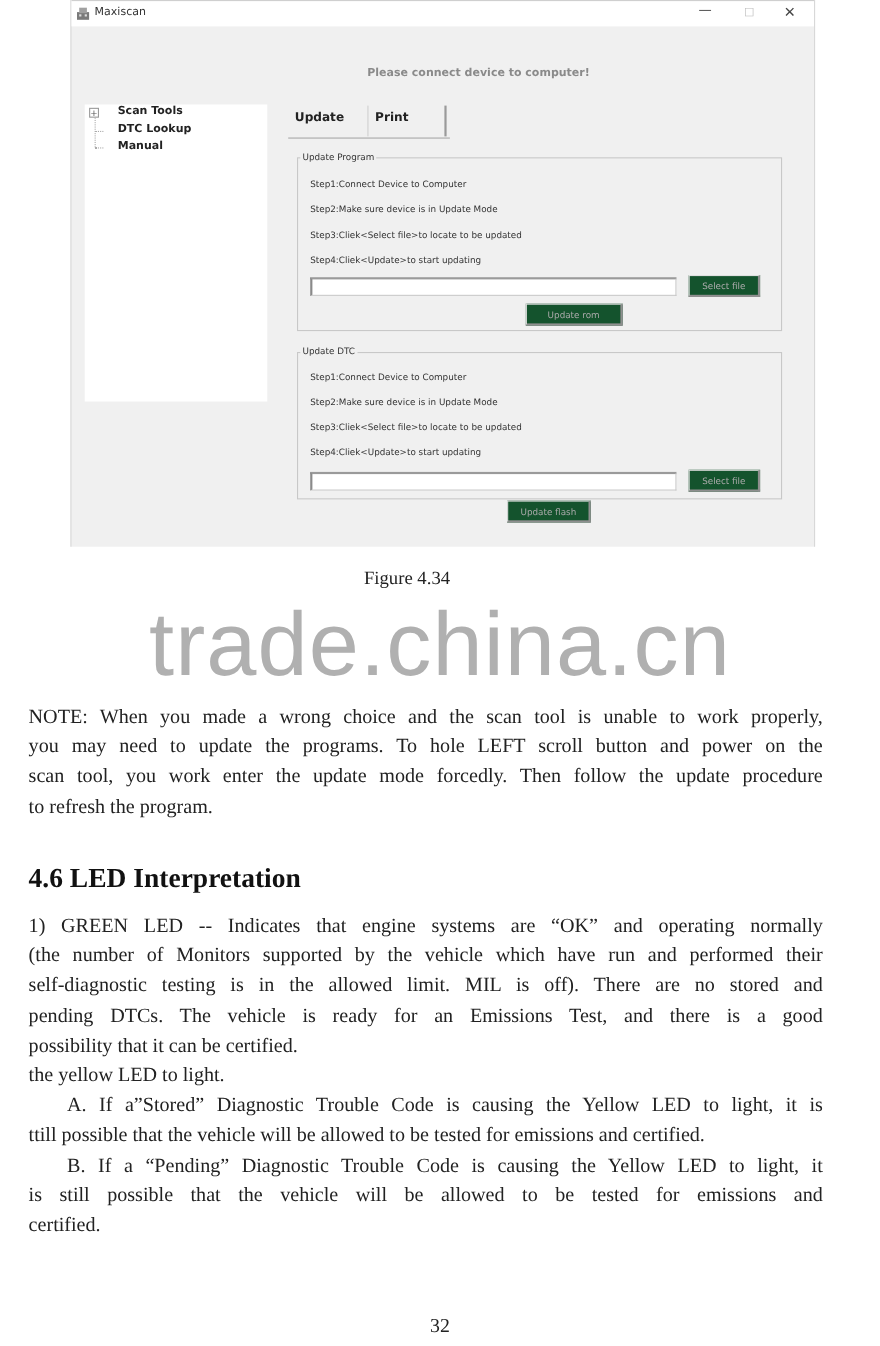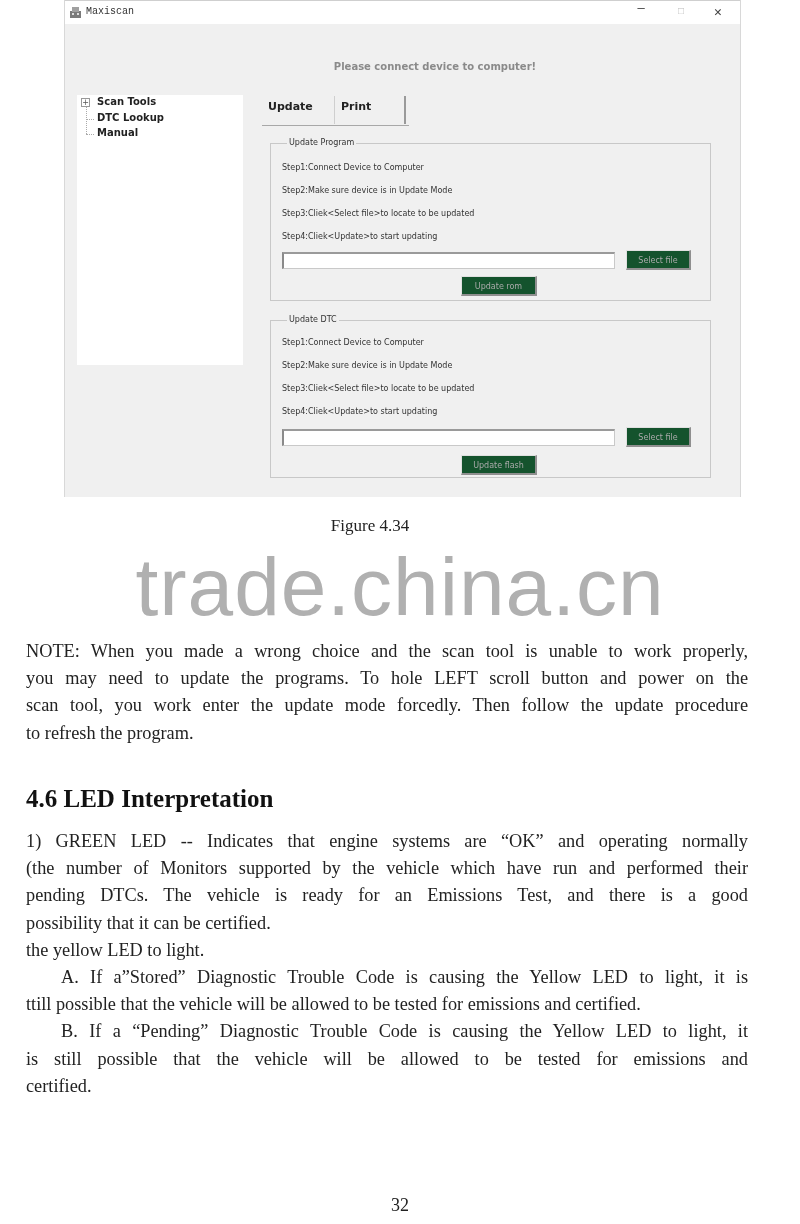--- a/index.html
+++ b/index.html
@@ -9,37 +9,36 @@
     }
     
     .win {
       position: absolute; left: 64px; top: 0; width: 675px; height: 497px;
       background: #f0f0f0; border-left: 1px solid #d8d8d8; border-right: 1px solid #d8d8d8;
       font-family: "DejaVu Sans", sans-serif;
     }
     .titlebar {
       position: absolute; left: 0; top: 0; width: 100%; height: 23px; background: #ffffff;
       border-top: 1px solid #cfcfcf;
-      font-family: Liberation Mono, monospace;
     }
     .app-icon { position: absolute; left: 4px; top: 5px; width: 13px; height: 13px; }
     .app-title { position: absolute; left: 21px; top: 5px; font-size: 10px; color: #333; }
     .win-ctrl { position: absolute; top: 3px; font-size: 12px; color: #444; width: 20px; text-align: center; }
     .win-min { left: 566px; top: 1px; }
     .win-max { left: 606px; color: #bbb; font-size: 10px; top: 5px; }
     .win-close { left: 643px; font-size: 13px; top: 3px; }
     .status-msg {
       position: absolute; left: 0; width: 740px; top: 61px; text-align: center;
       font-size: 10px; font-weight: bold; color: #8a8a8a;
     }
     .tree {
       position: absolute; left: 12px; top: 95px; width: 166px; height: 270px; background: #ffffff;
     }
     .tree-item {
-      position: absolute; left: 20px; font-size: 10px; font-weight: bold; color: #222; line-height: 12px;
+      position: absolute; left: 30px; font-size: 10px; font-weight: bold; color: #222; line-height: 12px;
     }
     .tree-expander {
       position: absolute; left: 4px; top: 3px; width: 7px; height: 7px; border: 1px solid #999;
       font-size: 8px; line-height: 7px; text-align: center; color: #555; background: #fff;
     }
     .tree-line-v { position: absolute; left: 9px; top: 12px; width: 0; height: 27px; border-left: 1px dotted #aaa; }
     .tree-line-h { position: absolute; left: 9px; width: 8px; height: 0; border-top: 1px dotted #aaa; }
 
     .tabs { position: absolute; left: 197px; top: 96px; height: 31px; width: 147px; }
     .tab {
@@ -47,23 +46,23 @@
       padding-left: 6px; line-height: 22px; box-sizing: border-box;
     }
     .tab-update { left: 0; width: 72px; background: #f0f0f0; }
     .tab-print { left: 72px; width: 72px; border-left: 1px solid #cfcfcf; border-right: 2px solid #9a9a9a; }
     .tab-underline { position: absolute; left: 197px; top: 125px; width: 147px; border-top: 1px solid #a8a8a8; }
 
     .group {
       position: absolute; left: 205px; width: 441px; border: 1px solid #c8c8c8; box-sizing: border-box;
     }
     .group-prog { top: 143px; height: 158px; }
-    .group-dtc { top: 320px; height: 158px; }
+    .group-dtc { top: 320px; height: 134px; }
     .group-legend {
-      position: absolute; left: 16px; top: -6px; background: #f0f0f0; padding: 0 2px;
+      position: absolute; left: 2px; top: -6px; background: #f0f0f0; padding: 0 2px;
       font-size: 8px; color: #333;
     }
     .step { position: absolute; left: 11px; font-size: 8px; color: #333; white-space: nowrap; }
     .file-field {
       position: absolute; left: 11px; width: 333px; height: 17px; background: #fff;
       border: 1px solid #c9c9c9; border-left: 2px solid #8a8a8a; border-top: 2px solid #9a9a9a; box-sizing: border-box;
     }
     .btn {
       position: absolute; height: 20px; background: #14532d; font-size: 8px; color: #aaa;
       text-align: center; line-height: 19px; box-sizing: border-box;
@@ -122,21 +121,21 @@
   <div class="tab-underline"></div>
 
   <div class="group group-prog">
     <span class="group-legend">Update Program</span>
     <div class="step" style="top:19px;">Step1:Connect Device to Computer</div>
     <div class="step" style="top:42px;">Step2:Make sure device is in Update Mode</div>
     <div class="step" style="top:65px;">Step3:Cliek&lt;Select file&gt;to locate to be updated</div>
     <div class="step" style="top:88px;">Step4:Cliek&lt;Update&gt;to start updating</div>
     <div class="file-field" style="top:108px;"></div>
     <div class="btn" style="left:355px; top:106px; width:65px;">Select file</div>
-    <div class="btn" style="left:190px; top:132px; width:76px;">Update rom</div>
+    <div class="btn" style="left:207px; top:132px; width:88px;">Update rom</div>
   </div>
 
   <div class="group group-dtc">
     <span class="group-legend">Update DTC</span>
     <div class="step" style="top:17px;">Step1:Connect Device to Computer</div>
     <div class="step" style="top:40px;">Step2:Make sure device is in Update Mode</div>
     <div class="step" style="top:63px;">Step3:Cliek&lt;Select file&gt;to locate to be updated</div>
     <div class="step" style="top:86px;">Step4:Cliek&lt;Update&gt;to start updating</div>
     <div class="file-field" style="top:108px;"></div>
     <div class="btn" style="left:355px; top:106px; width:65px;">Select file</div>
@@ -152,20 +151,21 @@
   <span class="ln">you may need to update the programs. To hole LEFT scroll button and power on the</span>
   <span class="ln">scan tool, you work enter the update mode forcedly. Then follow the update procedure</span>
   <span class="ln last">to refresh the program.</span>
 </div>
 
 <div class="heading">4.6 LED Interpretation</div>
 
 <div class="para" style="top:828px;">
   <span class="ln">1) GREEN LED -- Indicates that engine systems are “OK” and operating normally</span>
   <span class="ln">(the number of Monitors supported by the vehicle which have run and performed their</span>
+  <span class="ln">self-diagnostic testing is in the allowed limit. MIL is off). There are no stored and</span>
   <span class="ln">pending DTCs. The vehicle is ready for an Emissions Test, and there is a good</span>
   <span class="ln last">possibility that it can be certified.</span>
   <span class="ln last">the yellow LED to light.</span>
   <span class="ln indent">A. If a”Stored” Diagnostic Trouble Code is causing the Yellow LED to light, it is</span>
   <span class="ln last">ttill possible that the vehicle will be allowed to be tested for emissions and certified.</span>
   <span class="ln indent">B. If a “Pending” Diagnostic Trouble Code is causing the Yellow LED to light, it</span>
   <span class="ln">is still possible that the vehicle will be allowed to be tested for emissions and</span>
   <span class="ln last">certified.</span>
 </div>
 

